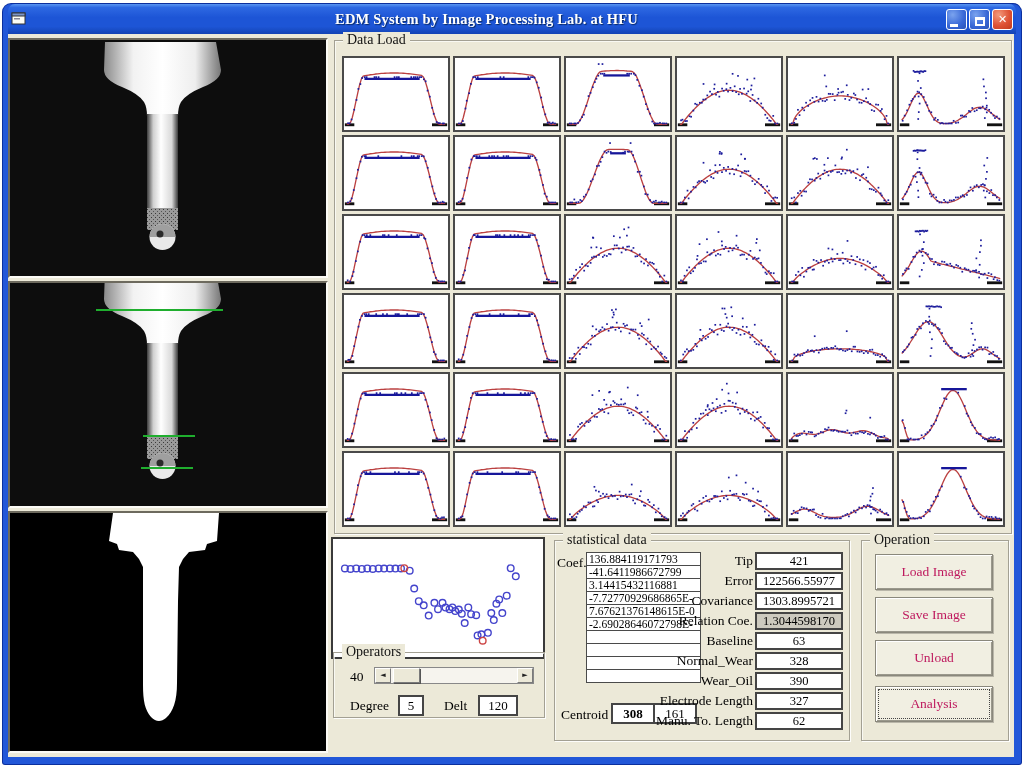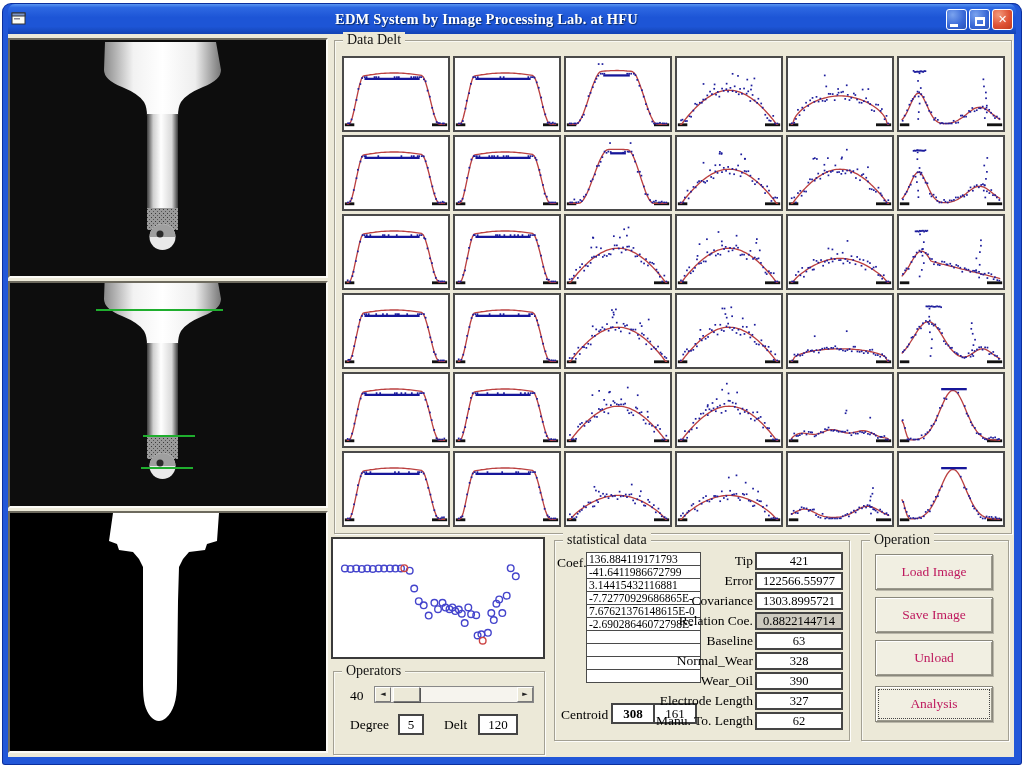--- a/index.html
+++ b/index.html
@@ -176,21 +176,21 @@
     <div class="imgpanel" style="top:477px; height:242px; background:#000;">
       <svg width="316" height="238" viewBox="0 0 316 238">
         <rect width="316" height="238" fill="#000000"></rect>
         <path fill="#ffffff" d="M103,0 L209,0 L207,28 L197,31 L195,37 L179,39 L173,46 L169,54 L168,88 L167,170
           C167,188 163,199 156,205 C151,209 146,209 141,204 C135,197 133,188 133,172
           L133,54 L129,46 L123,39 L109,37 L107,31 L99,28 Z"></path>
       </svg>
     </div>
 
     <div class="frame" style="left:326px; top:6px; width:678px; height:494px;">
-      <span class="legend">Data Delt</span>
+      <span class="legend">Data Load</span>
       <div class="plotgrid" id="plotgrid">
           <div class="cell">
             <svg width="104" height="72" viewBox="0 0 108 76">
               <rect x="0" y="69" width="10" height="3" fill="#111"></rect>
               <rect x="92" y="69" width="16" height="3" fill="#111"></rect>
               <path d="M2.0,70.0L3.9,70.0L5.9,68.3L7.8,63.1L9.7,55.4L11.6,46.4L13.6,37.1L15.5,28.7L17.4,22.3L19.3,19.1L21.3,18.7L23.2,18.3L25.1,18.0L27.0,17.7L29.0,17.5L30.9,17.2L32.8,16.9L34.7,16.7L36.7,16.5L38.6,16.3L40.5,16.2L42.4,16.1L44.4,16.0L46.3,15.9L48.2,15.8L50.1,15.8L52.1,15.8L54.0,15.8L55.9,15.8L57.9,15.9L59.8,16.0L61.7,16.1L63.6,16.2L65.6,16.4L67.5,16.6L69.4,16.8L71.3,17.0L73.3,17.2L75.2,17.5L77.1,17.8L79.0,18.1L81.0,18.4L82.9,20.1L84.8,24.4L86.7,30.6L88.7,38.0L90.6,45.8L92.5,53.5L94.4,60.4L96.4,65.8L98.3,69.2L100.2,70.0L102.1,70.0L104.1,70.0L106.0,70.0" fill="none" stroke="#bb4040" stroke-width="1.4" stroke-linejoin="round"></path>
               <rect x="2.5" y="68.0" width="1.8" height="1.8" fill="#1c1c9c"></rect>
               <rect x="4.2" y="68.0" width="1.8" height="1.8" fill="#1c1c9c"></rect>
               <rect x="6.2" y="64.0" width="1.8" height="1.8" fill="#1c1c9c"></rect>
               <rect x="9.0" y="53.7" width="1.8" height="1.8" fill="#1c1c9c"></rect>
@@ -2196,21 +2196,21 @@
           <circle cx="166.2" cy="60.4" r="3.3" fill="none" stroke="#4444cc" stroke-width="1.4"></circle>
           <circle cx="169.3" cy="74.1" r="3.3" fill="none" stroke="#4444cc" stroke-width="1.4"></circle>
           <circle cx="173.7" cy="56.7" r="3.3" fill="none" stroke="#4444cc" stroke-width="1.4"></circle>
           <circle cx="177.7" cy="29.2" r="3.3" fill="none" stroke="#4444cc" stroke-width="1.4"></circle>
           <circle cx="182.8" cy="37.3" r="3.3" fill="none" stroke="#4444cc" stroke-width="1.4"></circle>
           <circle cx="71.3" cy="29.2" r="3.3" fill="none" stroke="#cc4444" stroke-width="1.4"></circle>
           <circle cx="149.7" cy="101.7" r="3.3" fill="none" stroke="#cc4444" stroke-width="1.4"></circle>
         </svg>
     </div>
 
-    <div class="frame" style="left:325px; top:637px; width:212px; height:84px;">
+    <div class="frame" style="left:325px; top:618px; width:212px; height:66px;">
       <span class="legend">Operators</span>
       <span class="lbl" style="position:absolute; left:16px; top:16px;">40</span>
       <div class="scrollbar" style="left:40px; top:14px; width:160px;">
         <button class="sb-arrow">◄</button>
         <div class="sb-track">
           <div class="sb-thumb"></div>
         </div>
         <button class="sb-arrow">►</button>
       </div>
       <span class="lbl" style="position:absolute; left:16px; top:45px;">Degree</span>
@@ -2248,21 +2248,21 @@
       <div class="field-row" style="top:31px;">
         <span class="lbl">Error</span>
         <div class="tbox">122566.55977</div>
       </div>
       <div class="field-row" style="top:51px;">
         <span class="lbl">Covariance</span>
         <div class="tbox">1303.8995721</div>
       </div>
       <div class="field-row" style="top:71px;">
         <span class="lbl">Relation Coe.</span>
-        <div class="tbox gray">0.8822144714</div>
+        <div class="tbox gray">1.3044598170</div>
       </div>
       <div class="field-row" style="top:91px;">
         <span class="lbl">Baseline</span>
         <div class="tbox">63</div>
       </div>
       <div class="field-row" style="top:111px;">
         <span class="lbl">Normal_Wear</span>
         <div class="tbox">328</div>
       </div>
       <div class="field-row" style="top:131px;">

